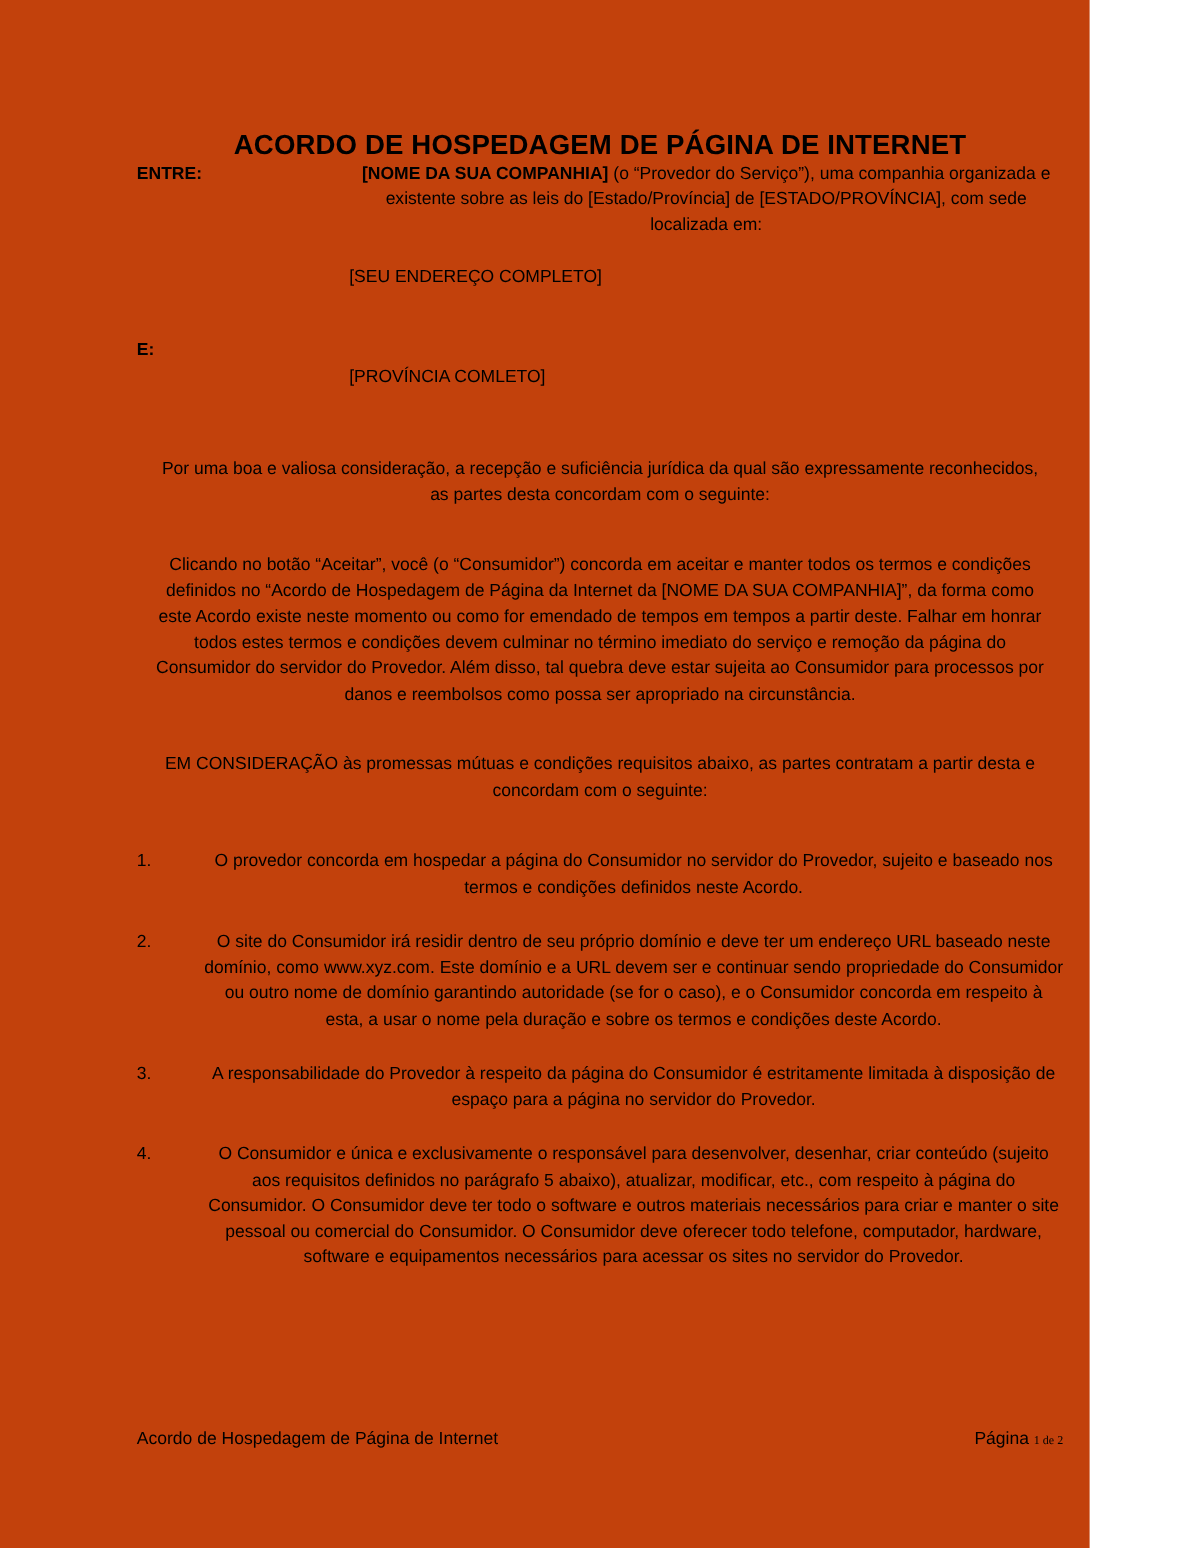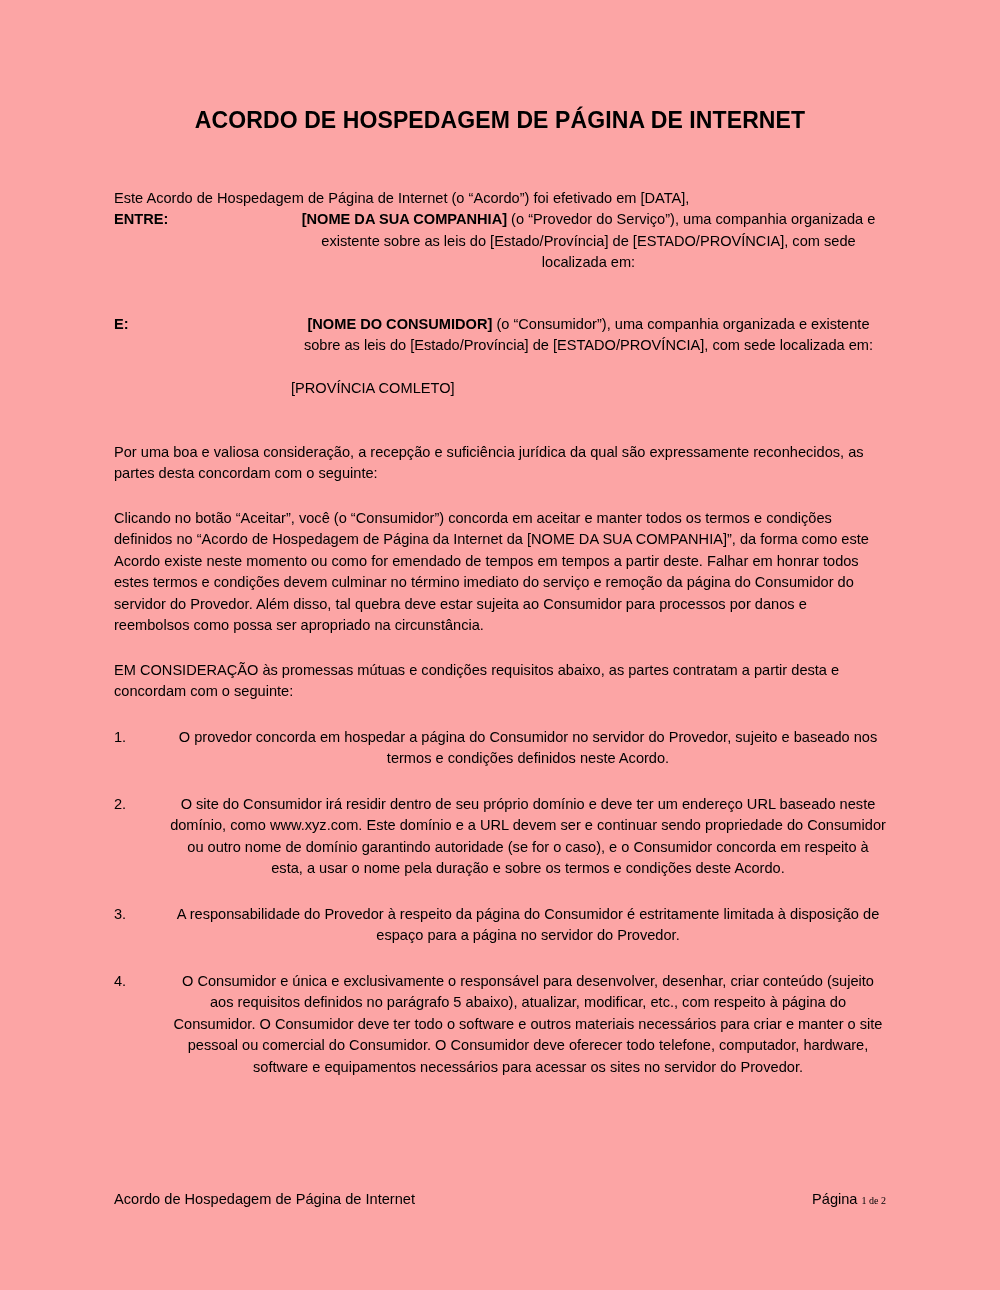--- a/index.html
+++ b/index.html
@@ -2,23 +2,23 @@
 <html><head>
 <meta charset="utf-8">
 <style>
   html, body {
     margin: 0;
     padding: 0;
     background: #ffffff;
   }
   .page {
     position: relative;
-    width: 1000px;
+    width: 908px;
     height: 1290px;
-    background: #fca5a5;
+    background: #c2410c;
     font-family: "Liberation Sans", sans-serif;
     color: #000000;
     overflow: hidden;
     box-sizing: border-box;
   }
   .content {
     position: absolute;
     left: 114px;
     top: 0;
     width: 772px;
@@ -59,22 +59,23 @@
   .party-body { margin: 0; text-align: center; }
   .party-address {
     margin: 0;
     padding-top: 21.5px;
   }
   .party-block.second { margin-top: 40px; }
 
   .body-para {
     font-size: 14.6px;
     line-height: 21.5px;
-    margin: 0;
+    margin: 14px;
     padding-top: 24px;
+    text-align: center;
   }
   .body-para.tight { padding-top: 23px; }
 
   
   .num-list {
     margin: 0;
     padding: 0;
     list-style: none;
   }
   .num-item {
@@ -113,30 +114,29 @@
   b.inline-strong { font-weight: bold; }
 </style>
 </head>
 <body>
 
 <div class="page">
   <div class="content">
 
     <h1 class="doc-title">ACORDO DE HOSPEDAGEM DE PÁGINA DE INTERNET</h1>
 
-    <p class="intro-para">Este Acordo de Hospedagem de Página de Internet (o “Acordo”) foi efetivado em [DATA],</p>
 
     <div class="party-block">
       <span class="party-label">ENTRE:</span>
       <p class="party-body"><b class="inline-strong">[NOME DA SUA COMPANHIA]</b><span> (o “Provedor do Serviço”), uma companhia organizada e existente sobre as leis do [Estado/Província] de [ESTADO/PROVÍNCIA], com sede localizada em:</span></p>
+      <p class="party-address">[SEU ENDEREÇO COMPLETO]</p>
     </div>
 
     <div class="party-block second">
       <span class="party-label">E:</span>
-      <p class="party-body"><b class="inline-strong">[NOME DO CONSUMIDOR]</b><span> (o “Consumidor”), uma companhia organizada e existente sobre as leis do [Estado/Província] de [ESTADO/PROVÍNCIA], com sede localizada em:</span></p>
       <p class="party-address">[PROVÍNCIA COMLETO]</p>
     </div>
 
     <p class="body-para" style="padding-top:42px;">Por uma boa e valiosa consideração, a recepção e suficiência jurídica da qual são expressamente reconhecidos, as partes desta concordam com o seguinte:</p>
 
     <p class="body-para tight">Clicando no botão “Aceitar”, você (o “Consumidor”) concorda em aceitar e manter todos os termos e condições definidos no “Acordo de Hospedagem de Página da Internet da [NOME DA SUA COMPANHIA]”, da forma como este Acordo existe neste momento ou como for emendado de tempos em tempos a partir deste. Falhar em honrar todos estes termos e condições devem culminar no término imediato do serviço e remoção da página do Consumidor do servidor do Provedor. Além disso, tal quebra deve estar sujeita ao Consumidor para processos por danos e reembolsos como possa ser apropriado na circunstância.</p>
 
 
     <p class="body-para tight">EM CONSIDERAÇÃO às promessas mútuas e condições requisitos abaixo, as partes contratam a partir desta e concordam com o seguinte:</p>
 

